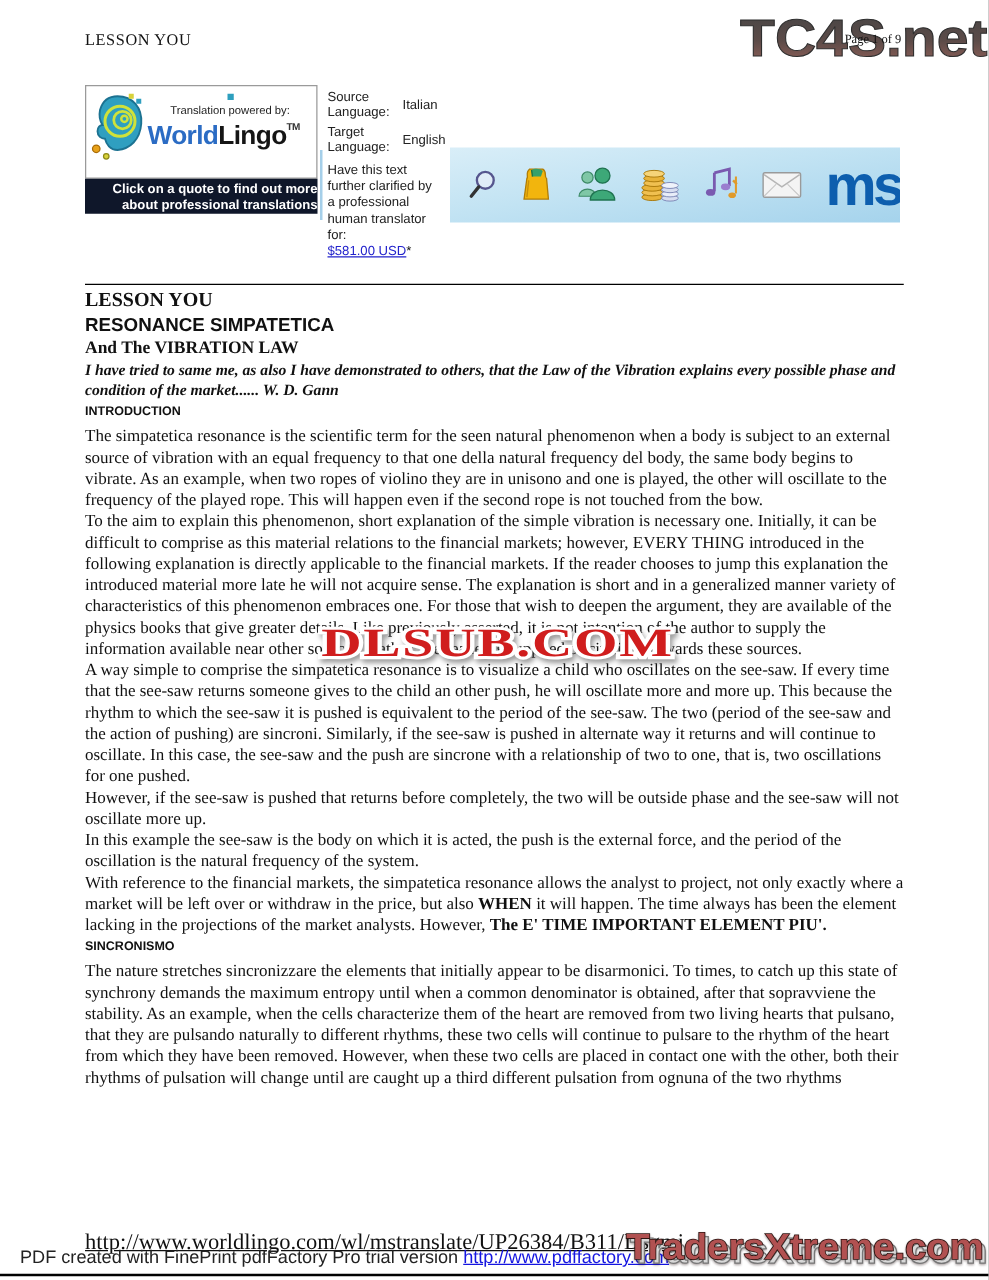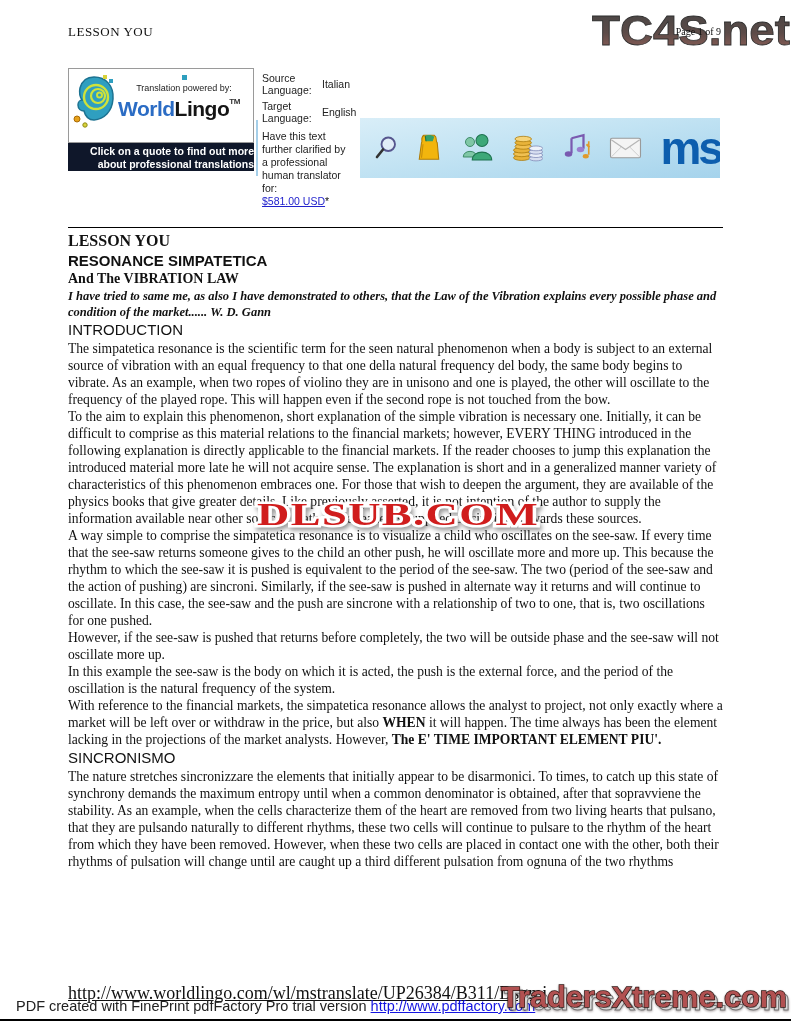--- a/index.html
+++ b/index.html
@@ -49,21 +49,21 @@
   #msn-logo-text { margin-left:auto; font-family:"Liberation Sans", sans-serif; font-weight:bold;
     font-size:46px; color:#0d5eae; letter-spacing:-3px; line-height:60px; margin-right:-26px; }
 
   
   #rule-top { left:68px; top:227px; width:655px; height:1px; background:#000; }
   #article { left:68px; top:231px; width:655px; }
   #article h1 { font-family:"Liberation Serif", serif; font-size:16px; font-weight:bold; line-height:20px; }
   #article h2 { font-family:"Liberation Sans", sans-serif; font-size:15px; font-weight:bold; line-height:19px; }
   #article h3 { font-family:"Liberation Serif", serif; font-size:14px; font-weight:bold; line-height:18px; }
   #article .quote { font-style:italic; font-size:12.5px; line-height:16px;font-weight:bold; }
-  .sec-heading { font-family:"Liberation Sans", sans-serif; font-size:15px; font-weight:normal; line-height:20px; }
+  .sec-heading { font-family:"Liberation Sans", sans-serif; font-size:10px; font-weight:bold; line-height:20px; }
   .body-p { font-size:13.6px; line-height:17px; }
 
   
   #dlsub-wm { left:254px; top:492px; width:290px; height:42px; z-index:8;
     filter:drop-shadow(2px 3px 2px rgba(60,60,60,0.5)); }
   #traders-wm { right:-2px; top:976px; width:294px; height:44px; z-index:8;
     filter:drop-shadow(0 1px 1px rgba(40,20,20,0.4)); }
 
   
   #footer-url { left:68px; top:983px; font-size:18px; text-decoration:underline; color:#111; white-space:nowrap; cursor:pointer; }

